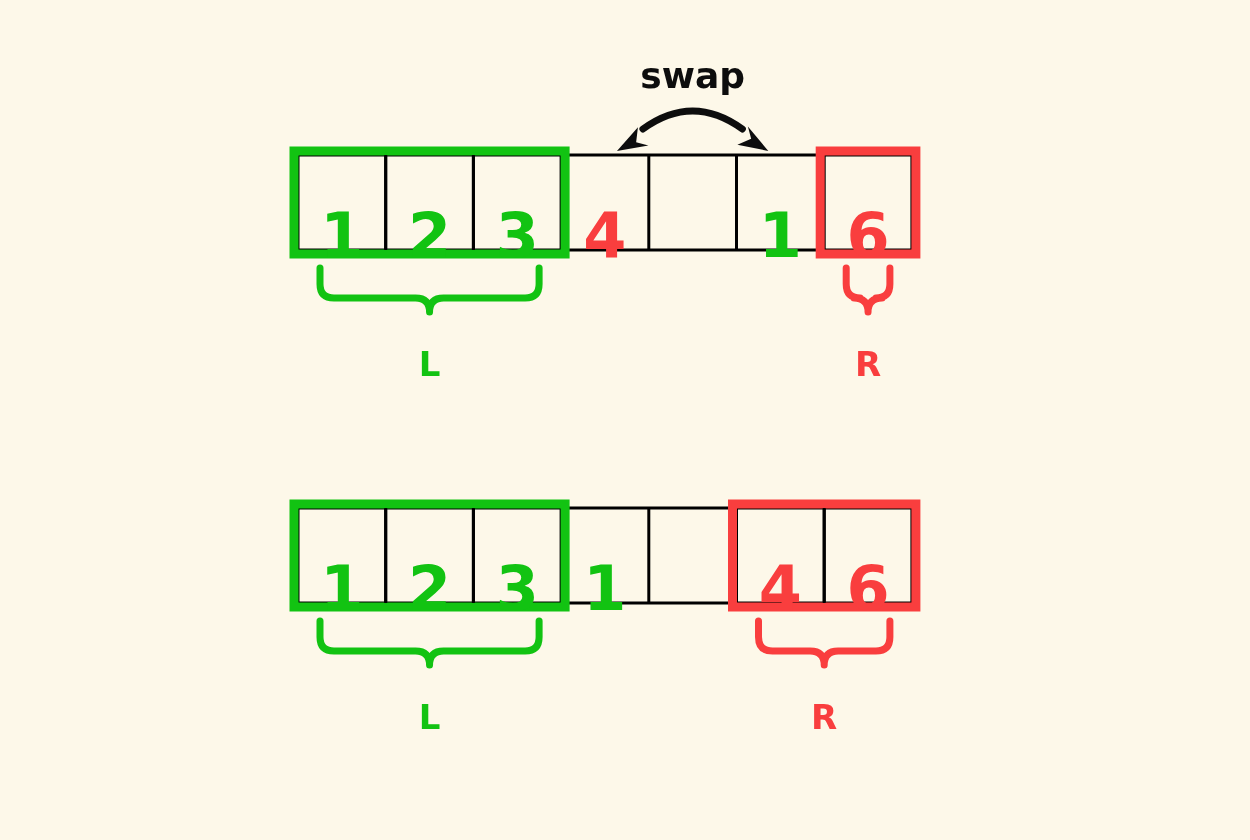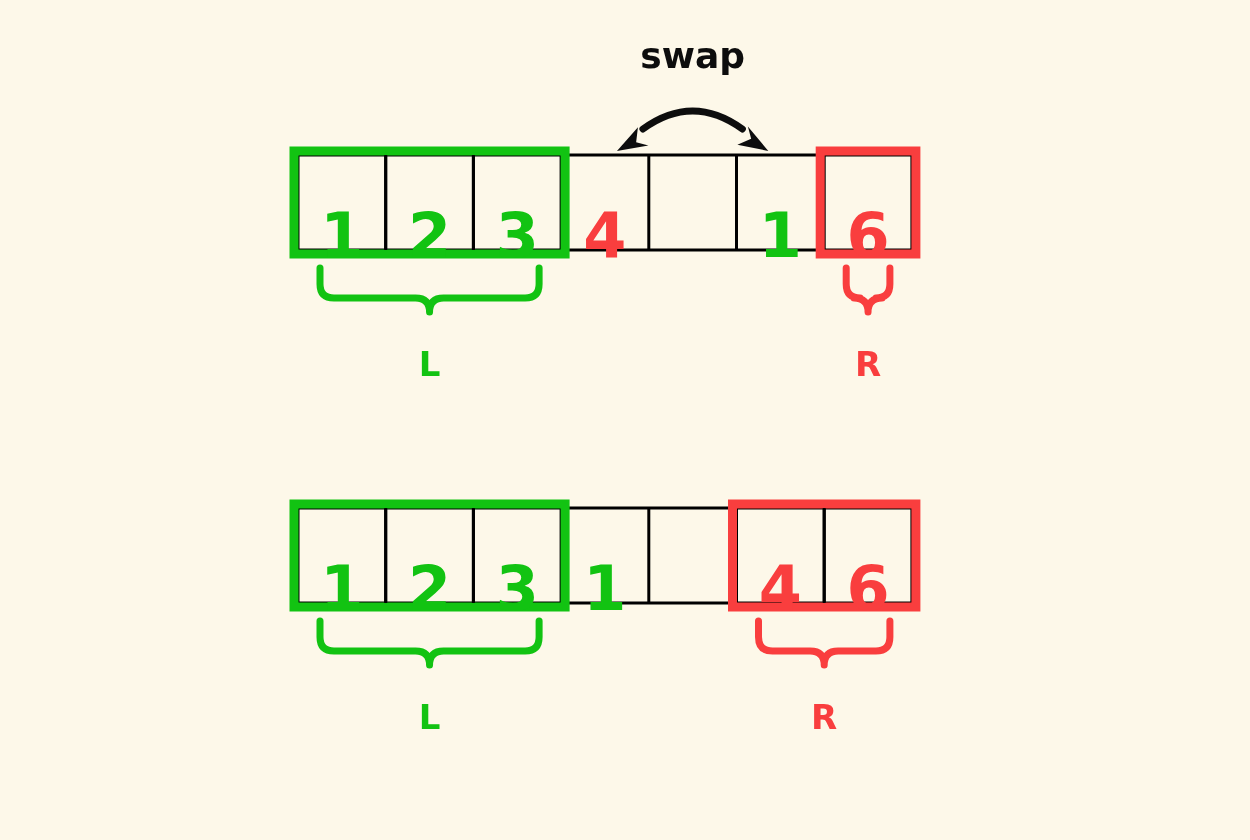--- a/index.html
+++ b/index.html
@@ -47,20 +47,21 @@
   .num-red { color: #f93e3e; }
   .swap-label {
     position: absolute;
     font-family: "DejaVu Sans", sans-serif;
     font-weight: 700;
     font-size: 36px;
     color: #0d0d0d;
     white-space: nowrap;
     transform: translate(-50%, -50%);
     user-select: none;
+    margin-top: 20px;
   }
   .brace-label {
     position: absolute;
     font-family: "DejaVu Sans", sans-serif;
     font-weight: 600;
     font-size: 34px;
     white-space: nowrap;
     transform: translate(-50%, -50%);
     user-select: none;
   }

